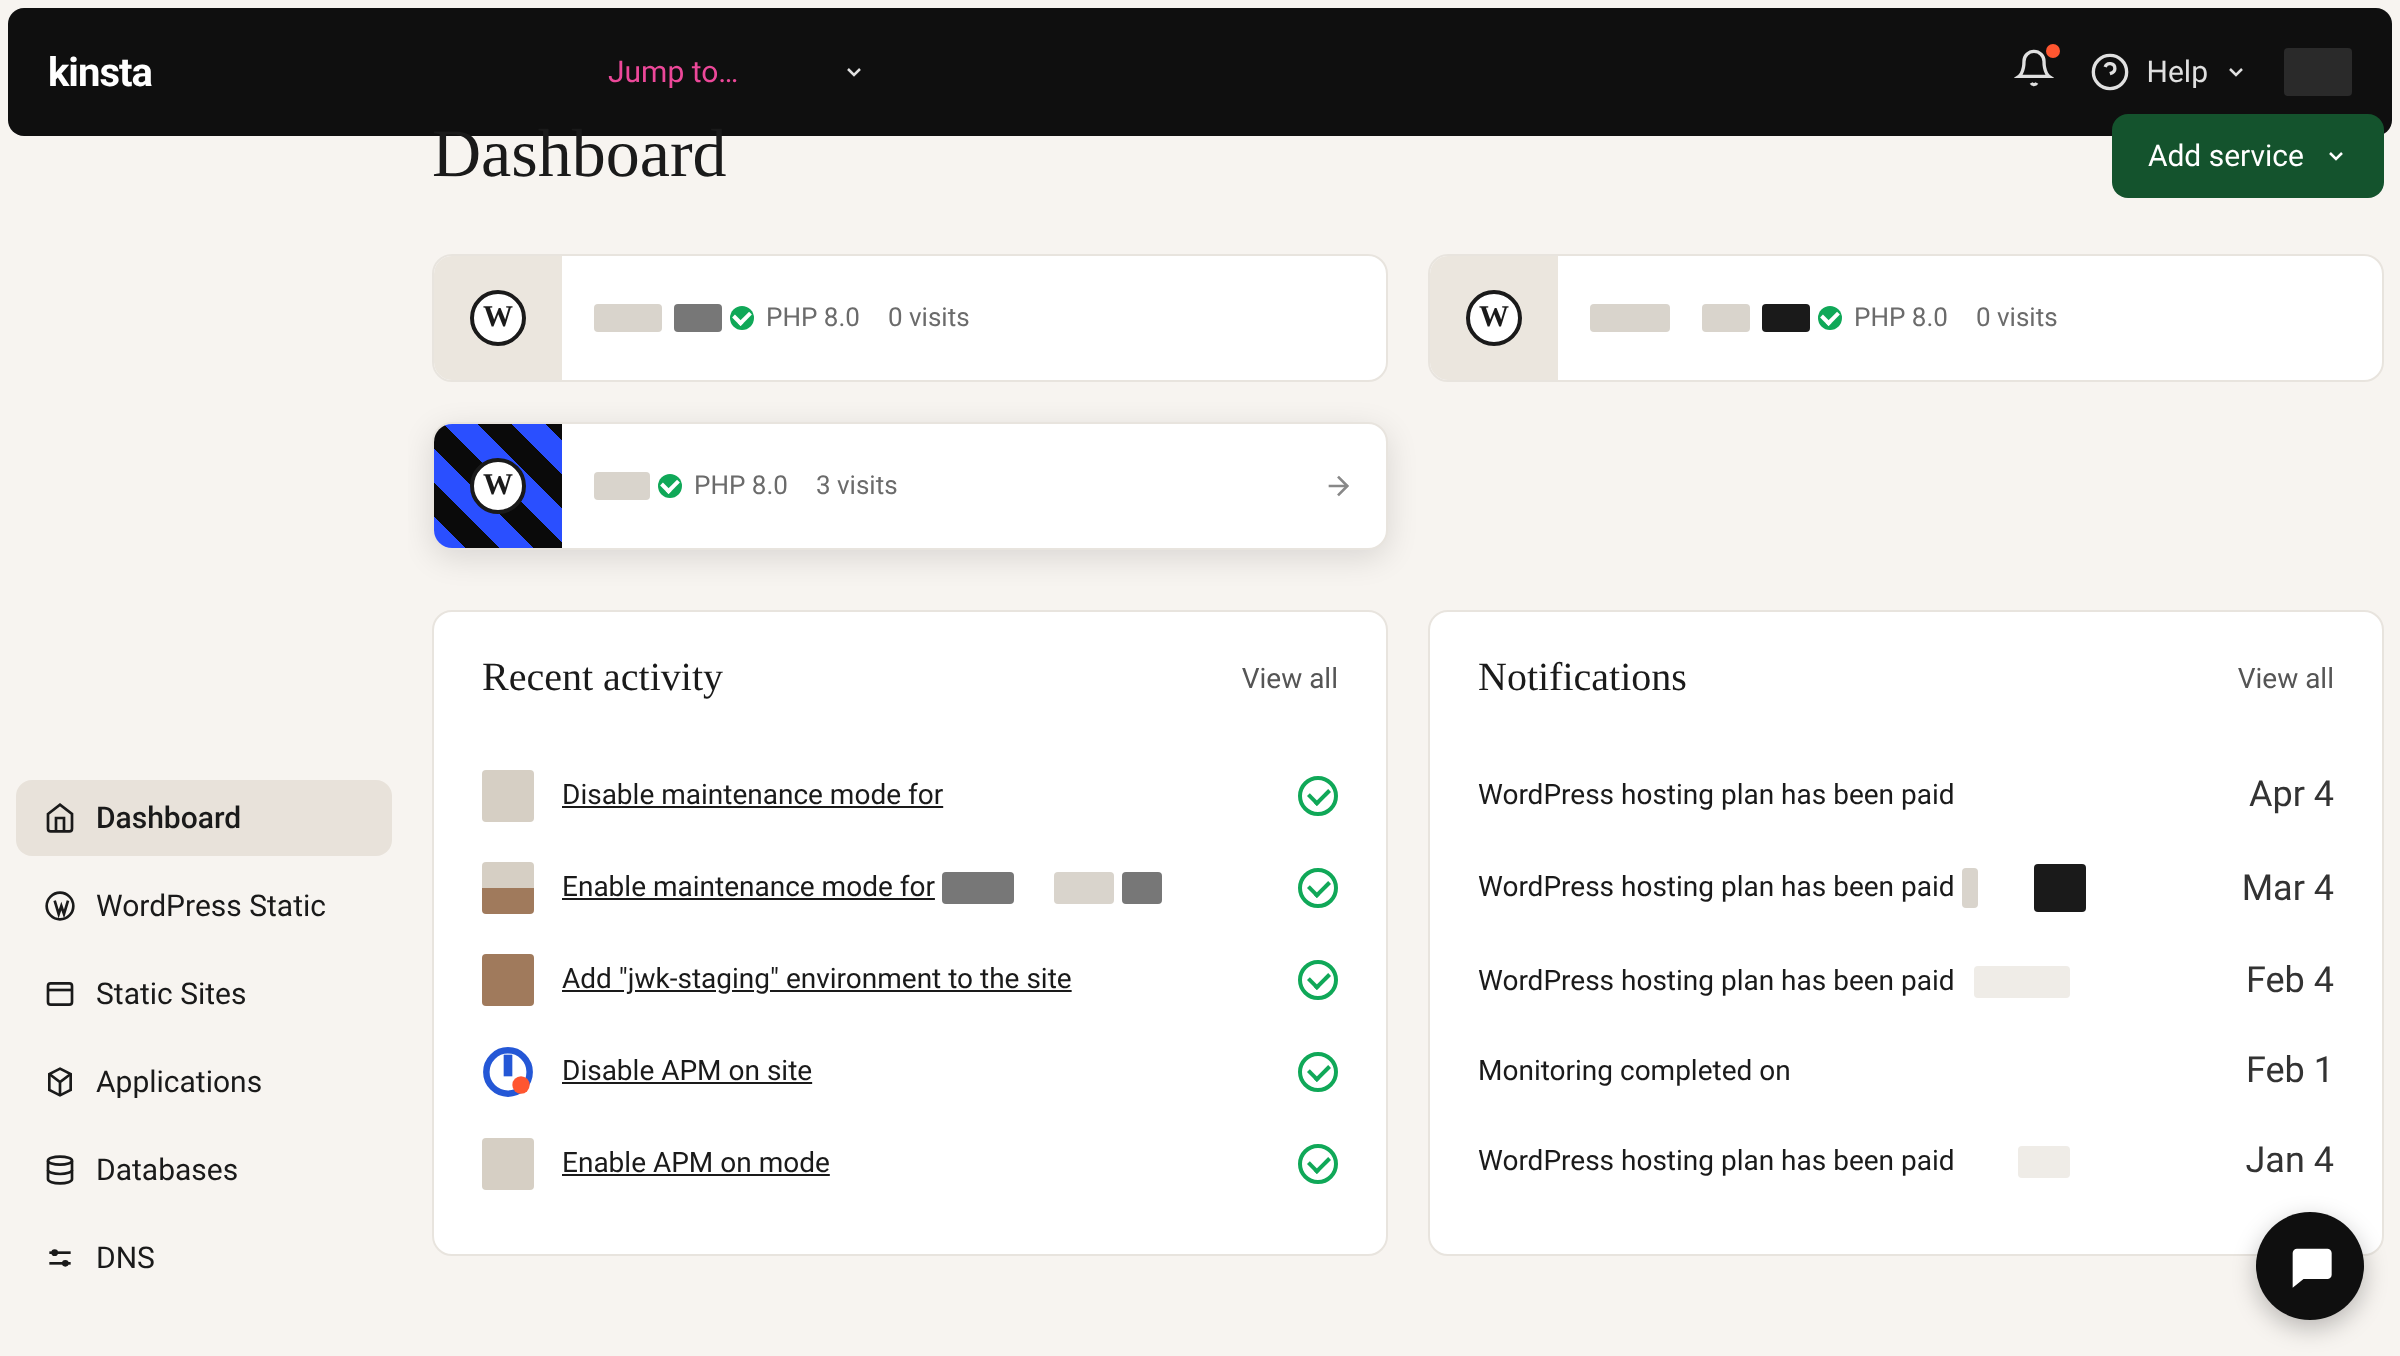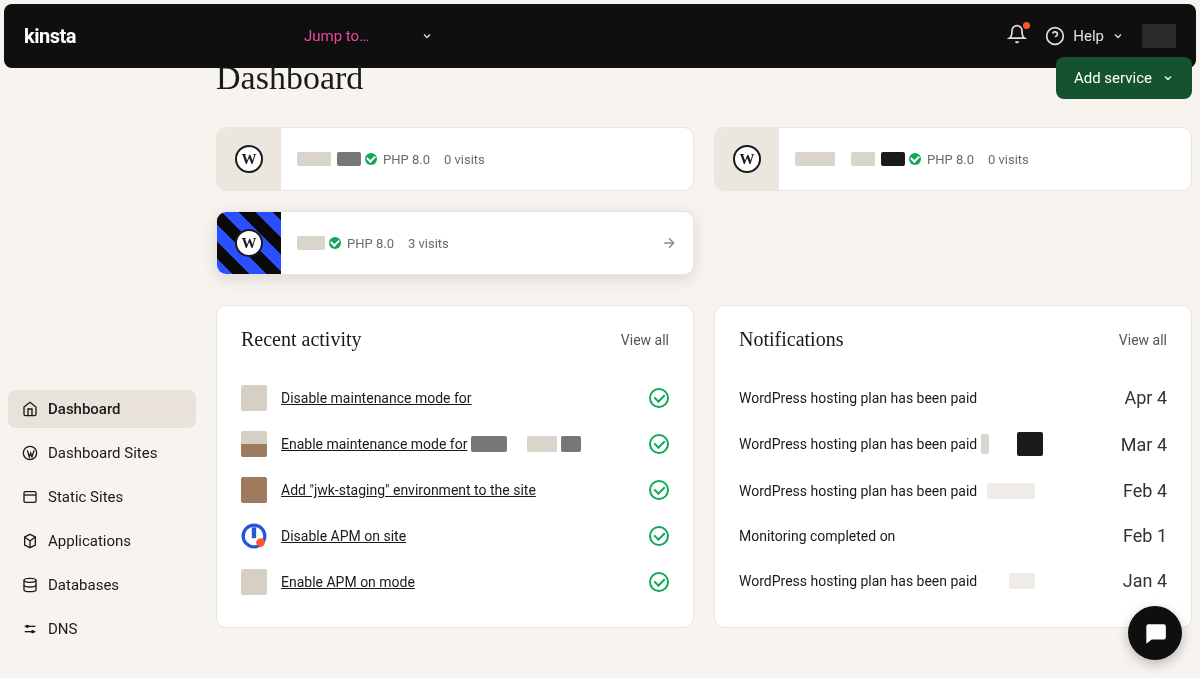--- a/index.html
+++ b/index.html
@@ -119,21 +119,21 @@
         </span>
       <span>Dashboard</span>
     </div>
     <div class="nav-item">
       <span class="nav-icon">
           <svg width="16" height="16" viewBox="0 0 24 24" fill="none" stroke="#1a1a1a" stroke-width="2">
             <circle cx="12" cy="12" r="10"></circle>
             <path d="M8 8l3 10 2-6 2 6 3-10"></path>
           </svg>
         </span>
-      <span>Dashboard Sites</span>
+      <span>WordPress Static</span>
     </div>
     <div class="nav-item">
       <span class="nav-icon">
           <svg width="16" height="16" viewBox="0 0 24 24" fill="none" stroke="#1a1a1a" stroke-width="2">
             <rect x="3" y="4" width="18" height="16" rx="2"></rect>
             <line x1="3" y1="9" x2="21" y2="9"></line>
           </svg>
         </span>
       <span>Static Sites</span>
     </div>

